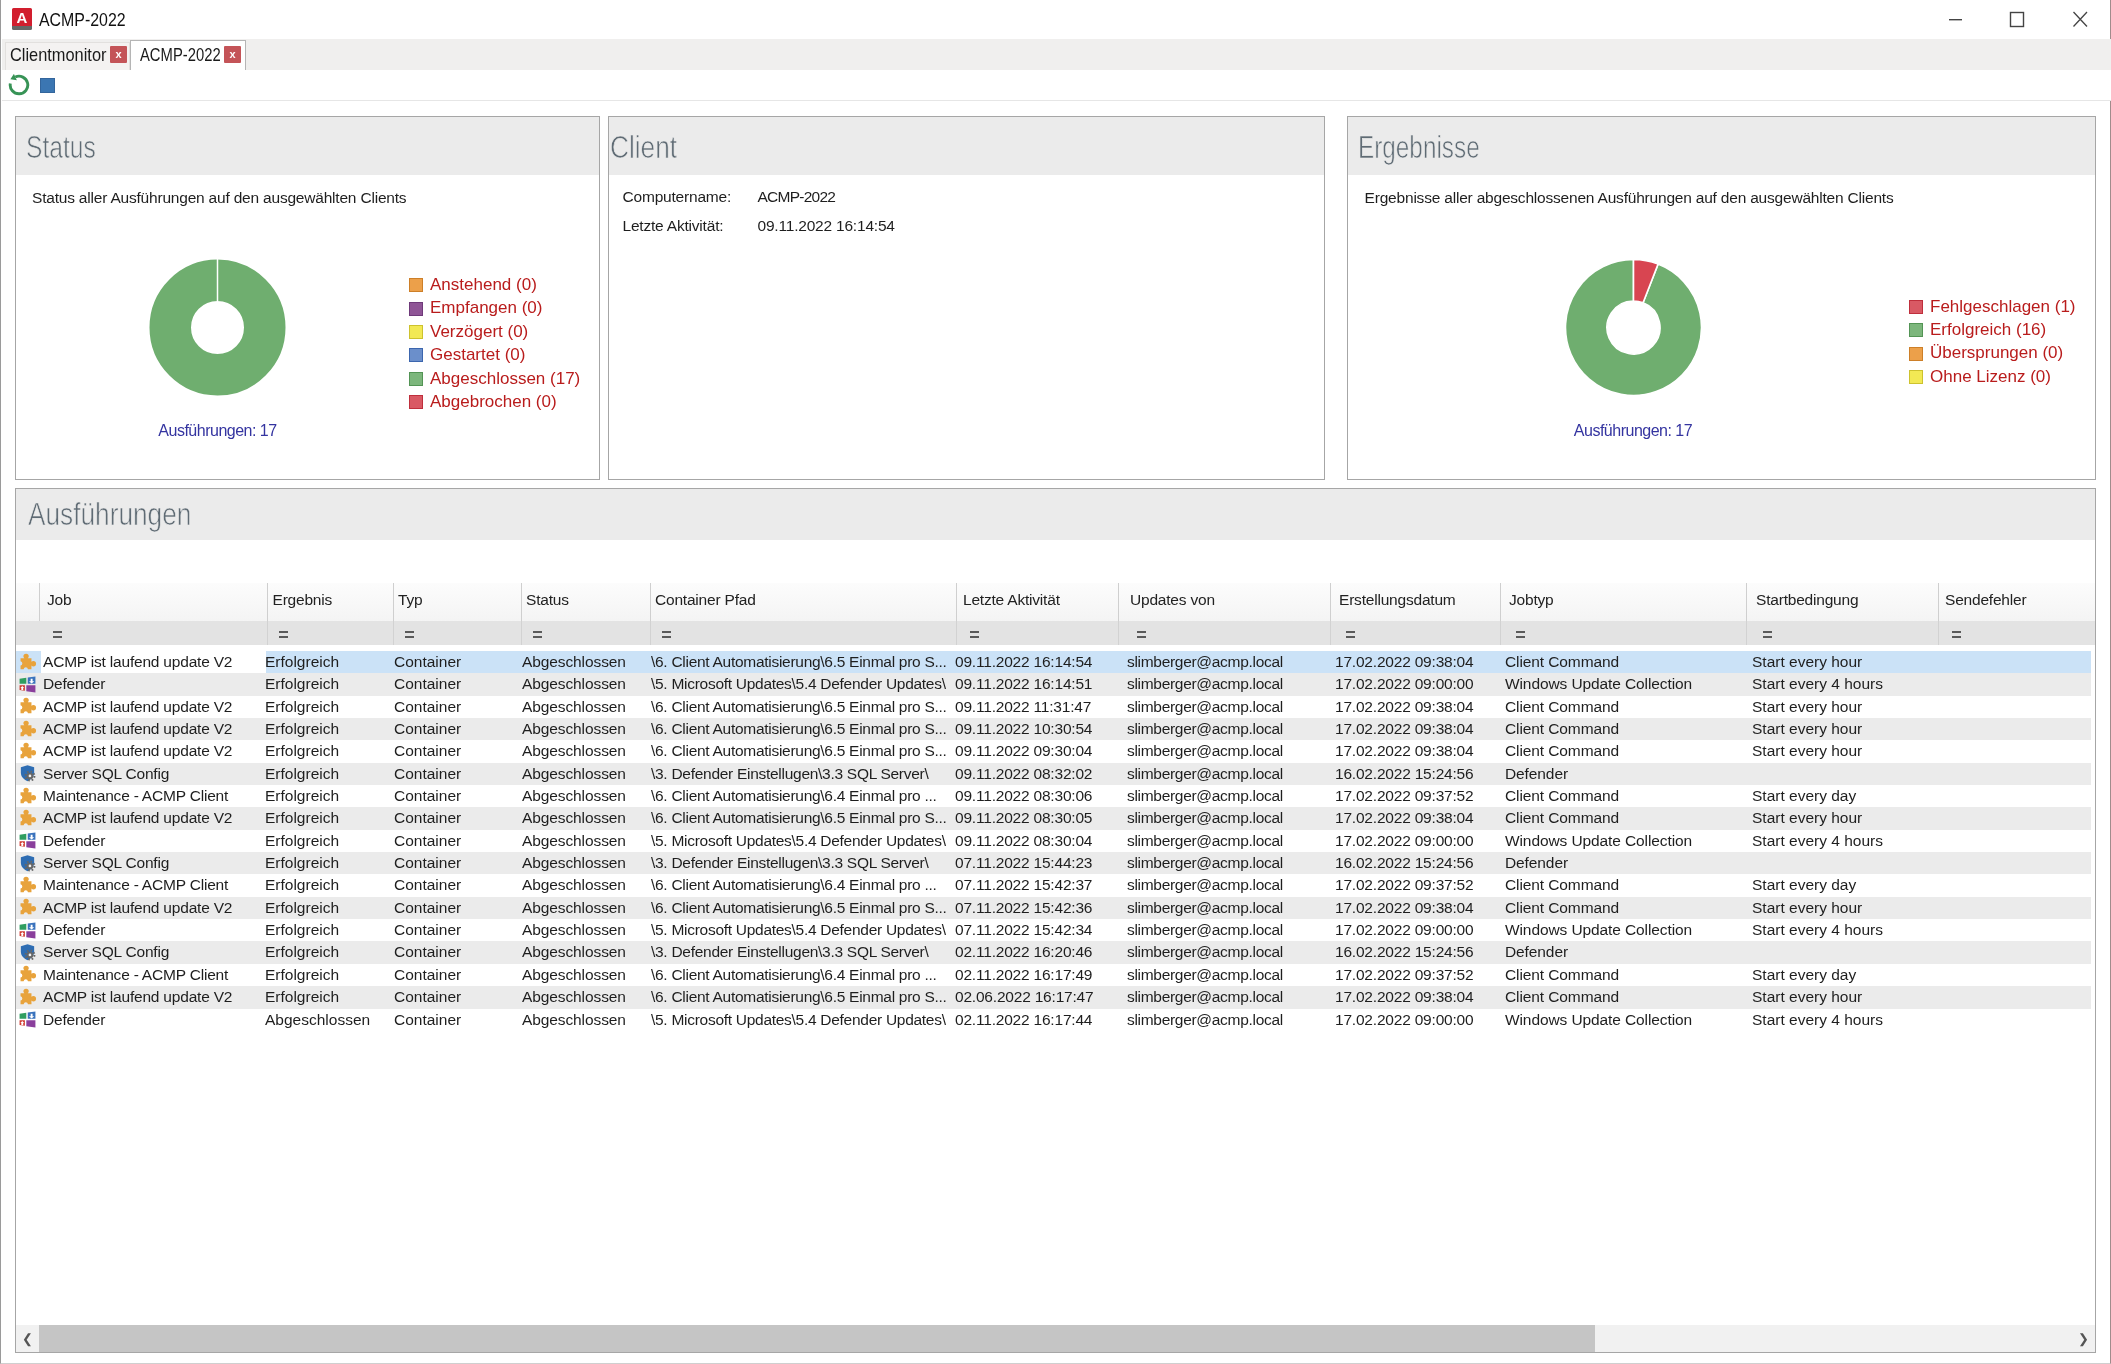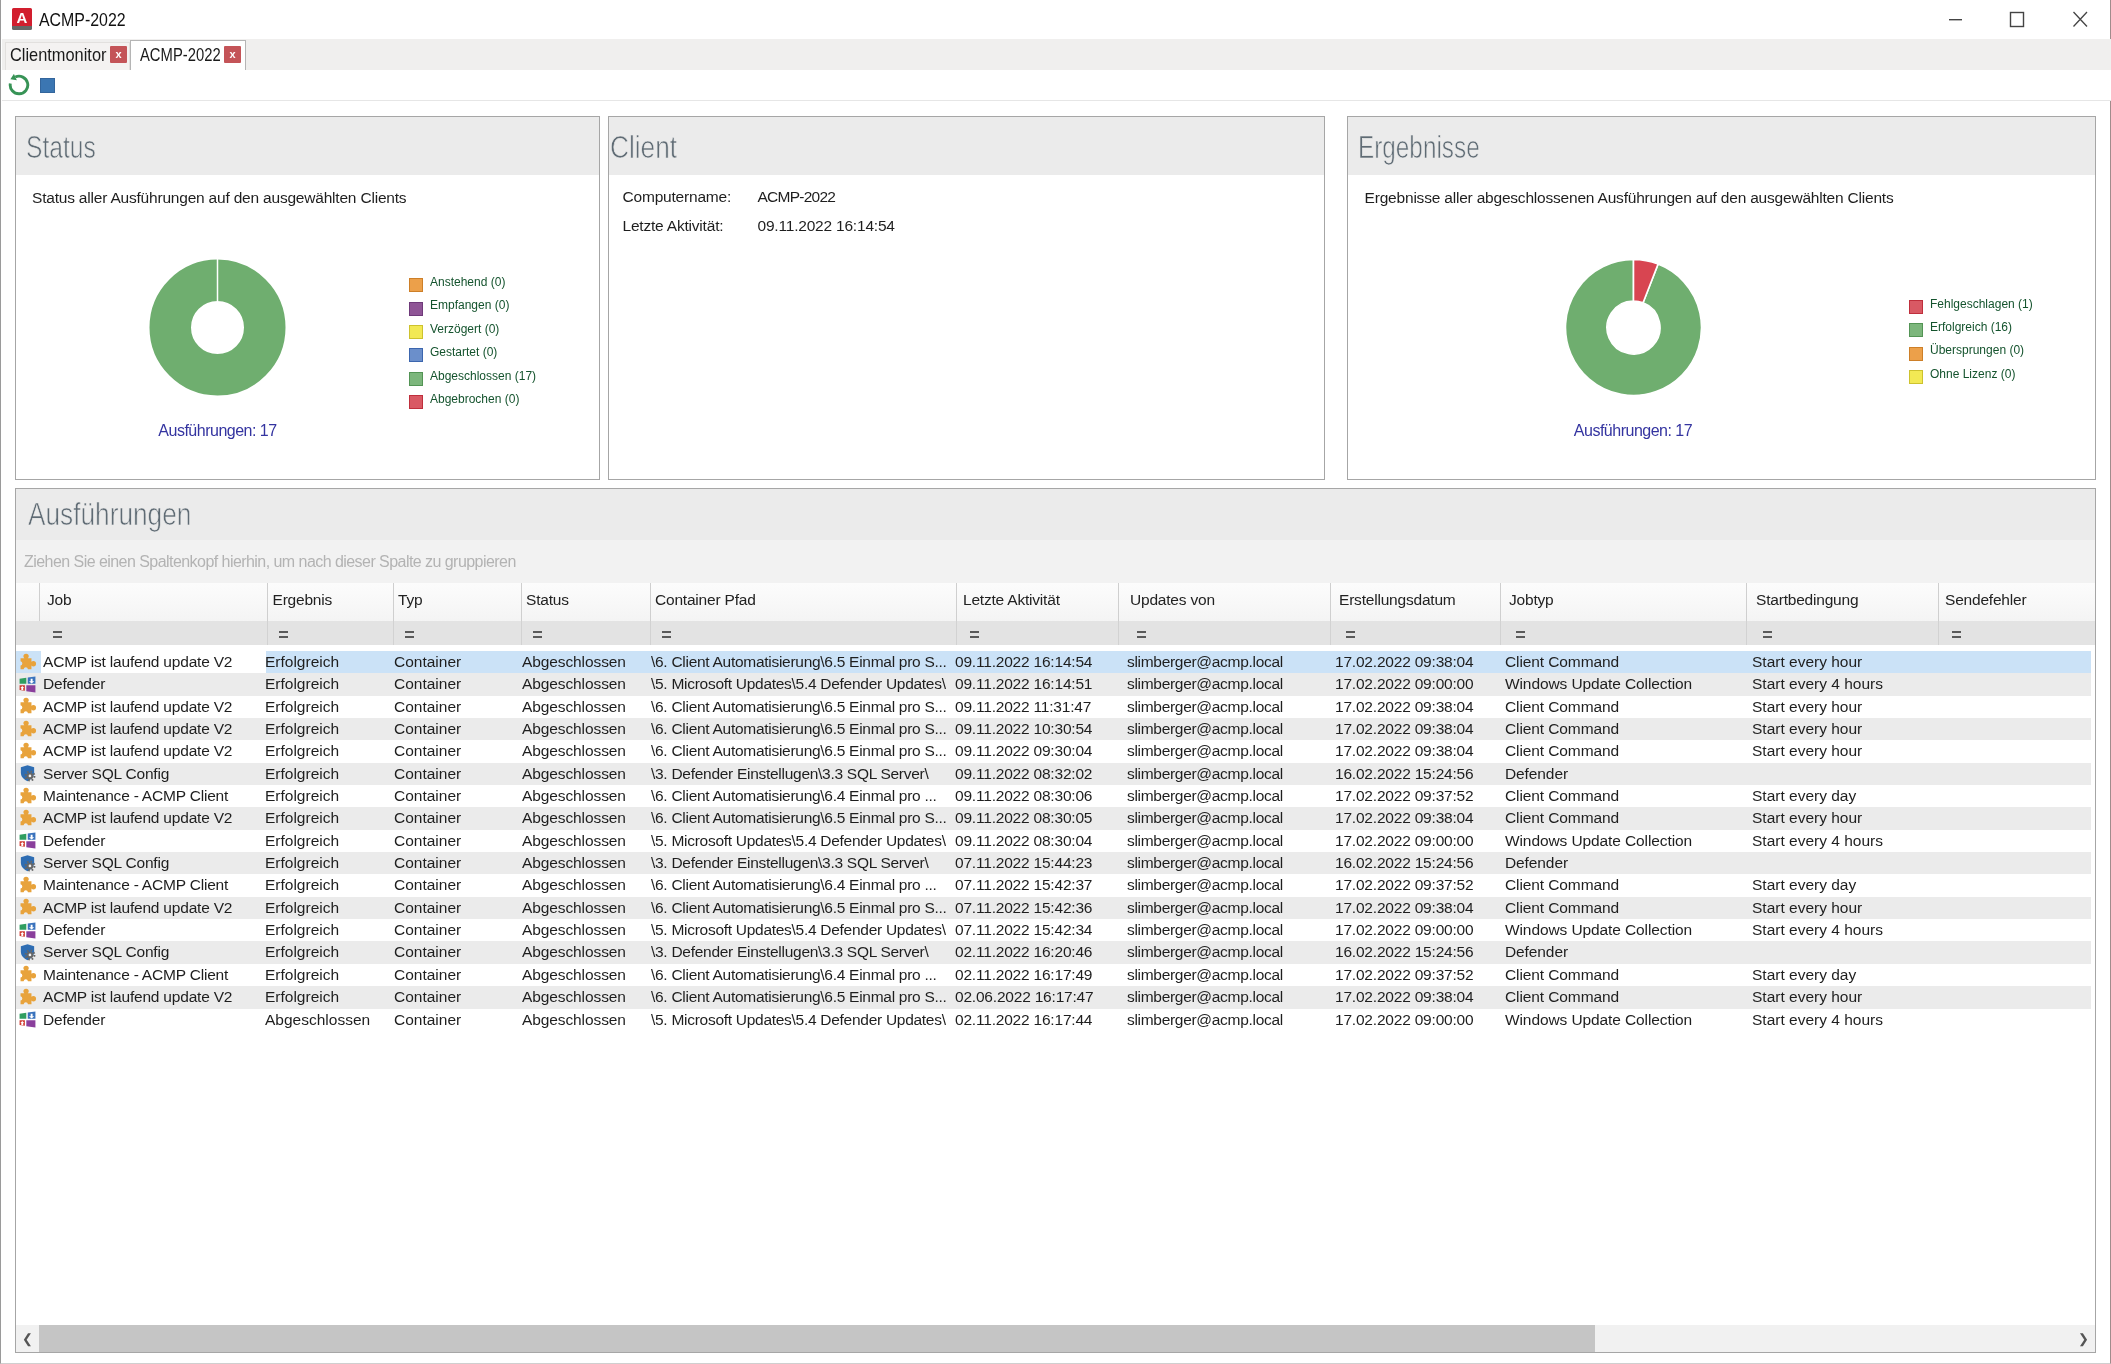--- a/index.html
+++ b/index.html
@@ -13,21 +13,21 @@
 .tab-inactive { position:absolute; left:3px; top:2.5px; width:125px; height:28.5px; background:#f4f2f1; border:1px solid #e2e0de; border-bottom:none; }
 .tab-active { position:absolute; left:128px; top:0.5px; width:116px; height:30.5px; background:#fff; border:1px solid #b5b5b5; border-bottom:none; }
 .tabtxt { position:absolute; top:4.9px; font-size:18.5px; color:#1a1a1a; transform-origin:0 0; }
 .xbtn { position:absolute; width:17px; height:17px; top:7px; background:#c45458; color:#fff; font-size:11px; font-weight:bold; text-align:center; line-height:16px; border-radius:1px; }
 #toolbar { position:absolute; left:1px; top:70px; width:2109px; height:31px; background:#fff; border-bottom:1px solid #e6e6e6; }
 .panel { position:absolute; background:#fff; border:1px solid #a6a6a6; }
 .phead { position:absolute; left:0; top:0; width:100%; height:58px; background:#ebebeb; }
 .ptitle { position:absolute; font-size:32px; color:#5f6b74; white-space:nowrap; transform-origin:0 0; -webkit-text-stroke:0.7px #ebebeb; }
 .donut { position:absolute; }
 .lsq { position:absolute; width:14px; height:14px; }
-.ltx { position:absolute; font-size:12px; color:#14532d; white-space:nowrap; }
+.ltx { position:absolute; font-size:17px; color:#b91c1c; white-space:nowrap; }
 .sub { position:absolute; font-size:15.5px; letter-spacing:-0.2px; color:#1e1e1e; white-space:nowrap; }
 .ausf { position:absolute; font-size:16px; letter-spacing:-0.5px; color:#3434a0; white-space:nowrap; transform:translateX(-50%); }
 #grid { position:absolute; left:14px; top:488px; width:2081px; height:865px; border:1px solid #a6a6a6; background:#fff; }
 #grid .ghead { position:absolute; left:0; top:0; width:100%; height:51px; background:#ebebeb; }
 #grid .gtitle { position:absolute; left:12px; top:6.7px; font-size:32px; color:#5f6b74; transform-origin:0 0; transform:scaleX(0.82); -webkit-text-stroke:0.7px #ebebeb; }
 #groupstrip { position:absolute; left:0; top:51px; width:100%; height:43px; background:#f2f2f2; }
 #groupstrip span { position:absolute; left:8px; top:13px; font-size:16px; letter-spacing:-0.55px; color:#b3b3b3; white-space:nowrap; }
 #colhead { position:absolute; left:0; top:94px; width:100%; height:38px; background:linear-gradient(#fcfcfc,#f4f4f4); }
 #colhead .h { position:absolute; top:8px; font-size:15.5px; letter-spacing:-0.2px; color:#222; white-space:nowrap; }
 #colhead .vline { position:absolute; top:0; width:1px; height:38px; background:#cfcfcf; }
@@ -131,23 +131,20 @@
       <span class="ltx" style="left:582px;top:202.9px">Erfolgreich (16)</span>
 <span class="lsq" style="left:561px;top:229.5px;background:#eca04a;border:1px solid #cd7f28"></span>
       <span class="ltx" style="left:582px;top:226.3px">Übersprungen (0)</span>
 <span class="lsq" style="left:561px;top:252.9px;background:#f2e954;border:1px solid #cdc22e"></span>
       <span class="ltx" style="left:582px;top:249.7px">Ohne Lizenz (0)</span>
   </div>
 
   <div id="grid">
     <div class="ghead"></div>
       <span class="gtitle">Ausführungen</span>
-    <div id="groupstrip">
-        <span>Ziehen Sie einen Spaltenkopf hierhin, um nach dieser Spalte zu gruppieren</span>
-      </div>
     <div id="colhead">
       <span class="h" style="left:31px">Job</span>
         <span class="h" style="left:256.5px">Ergebnis</span>
       <span class="h" style="left:382px">Typ</span>
         <span class="h" style="left:510px">Status</span>
       <span class="h" style="left:639px">Container Pfad</span>
         <span class="h" style="left:947px">Letzte Aktivität</span>
       <span class="h" style="left:1114px">Updates von</span>
         <span class="h" style="left:1323px">Erstellungsdatum</span>
       <span class="h" style="left:1493px">Jobtyp</span>

